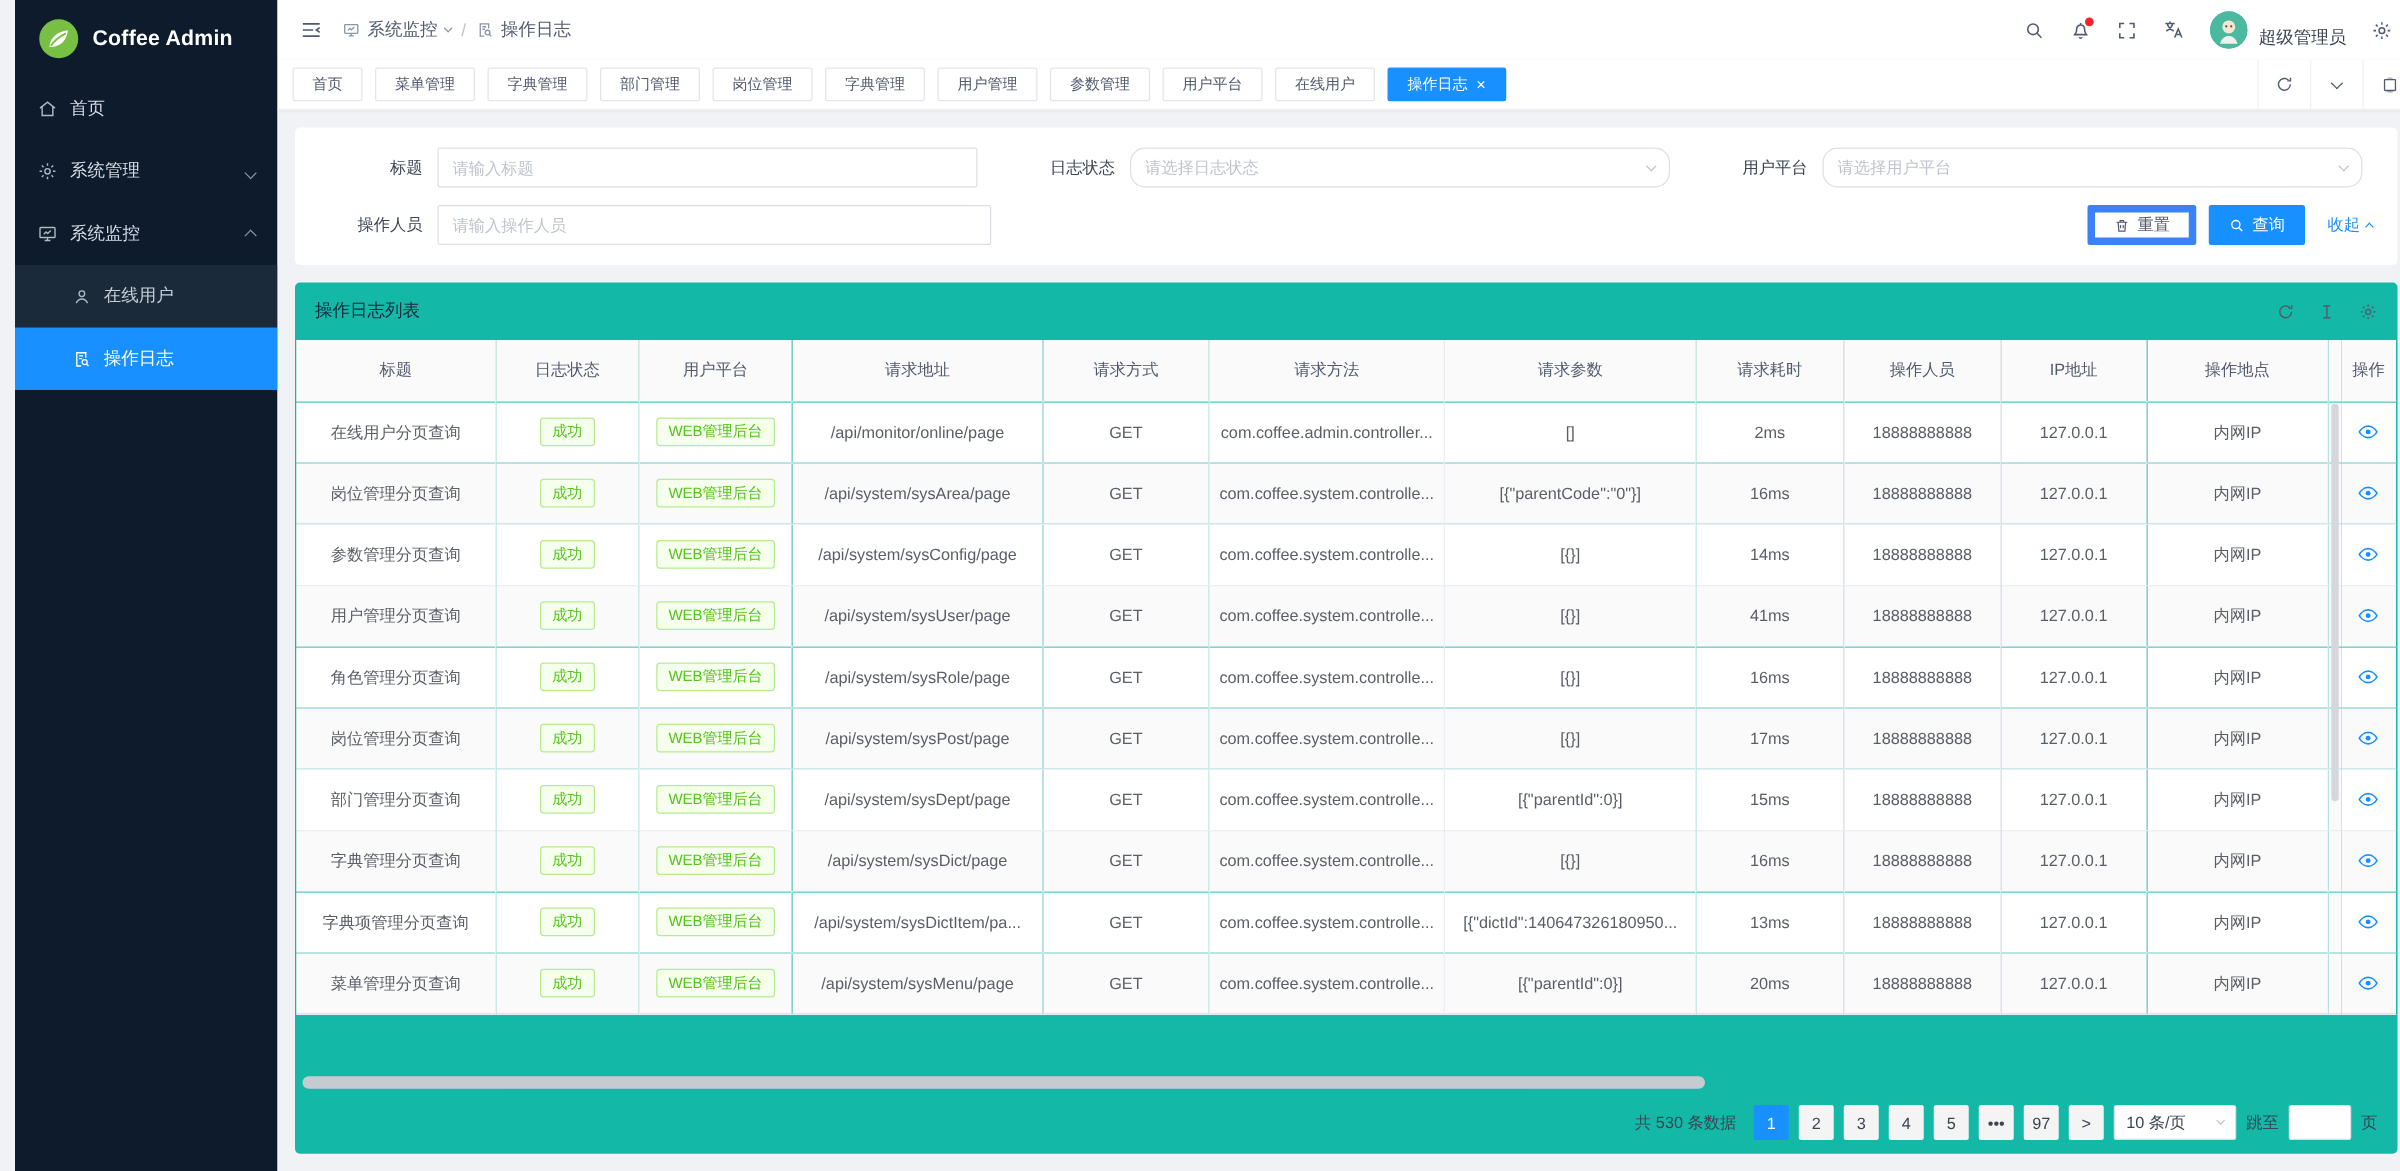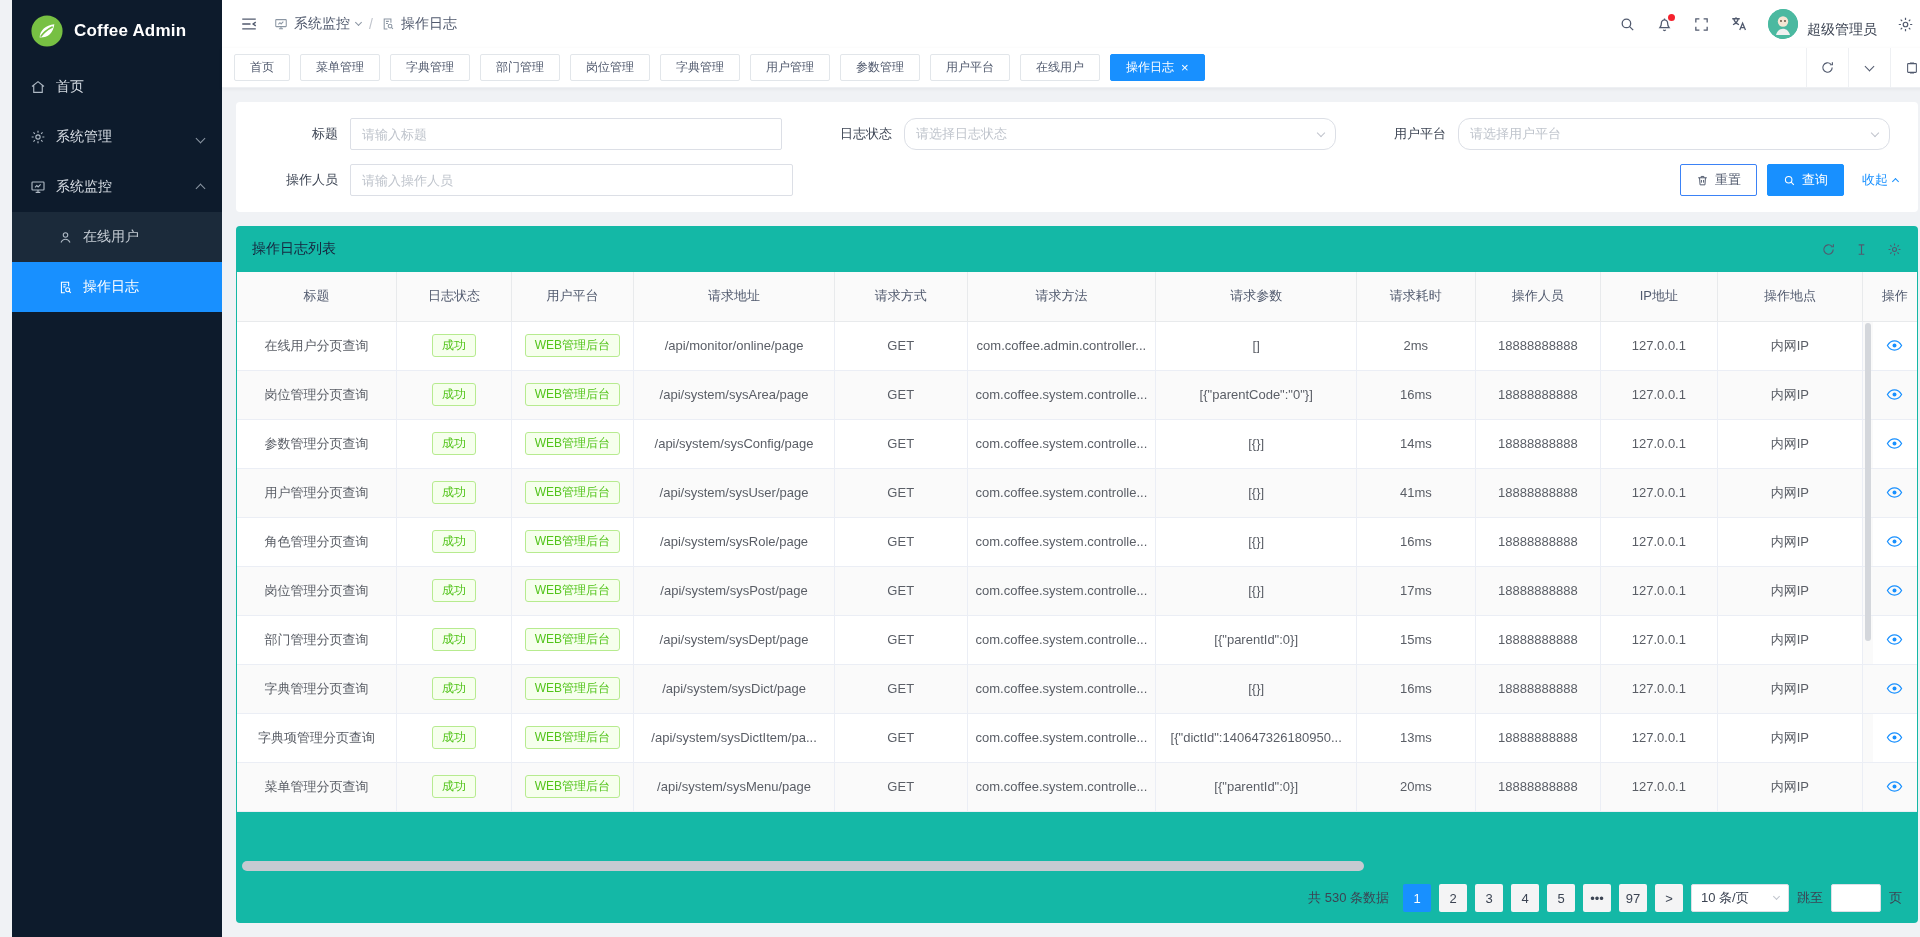--- a/index.html
+++ b/index.html
@@ -64,21 +64,21 @@
   .f-input { flex:1; height:32px; border:1px solid #dcdfe6; border-radius:2px; padding:0 11px;
     font-size:13px; color:#333; outline:none; background:#fff; }
   .f-input::placeholder { color:#bfc4cc; }
   .f-select { flex:1; height:32px; border:1px solid #dcdfe6; border-radius:12px; padding:0 11px;
     display:flex; align-items:center; justify-content:space-between; background:#fff; cursor:pointer; }
   .f-select .ph { font-size:13px; color:#bfc4cc; }
   .f-select .chev { width:6px; height:6px; color:#c0c4cc; }
   .filter-actions { flex:2; display:flex; align-items:center; justify-content:flex-end; gap:10px; padding-right:4px; }
   .btn { height:32px; padding:0 15px; border-radius:2px; font-size:13px; display:inline-flex;
     align-items:center; gap:6px; cursor:pointer; }
-  .btn-default { background:#fff; border:1px solid #3b82f6; color:#515a6e; }
+  .btn-default { background:#fff; border:6px solid #3b82f6; color:#515a6e; }
   .btn-primary { background:#1890ff; border:1px solid #1890ff; color:#fff; }
   .link-collapse { display:flex; align-items:center; gap:5px; color:#1890ff; font-size:13px;
     cursor:pointer; margin-left:8px; }
   .link-collapse .chev { width:5px; height:5px; }
 
   
   .table-card { background:#14b8a6; border-radius:4px; margin-top:14px; flex:1; min-height:0;
     display:flex; flex-direction:column; position:relative; }
   .card-head { height:46px; flex-shrink:0; display:flex; align-items:center; padding:0 16px; }
   .card-title { font-size:14px; color:#17233d; }

